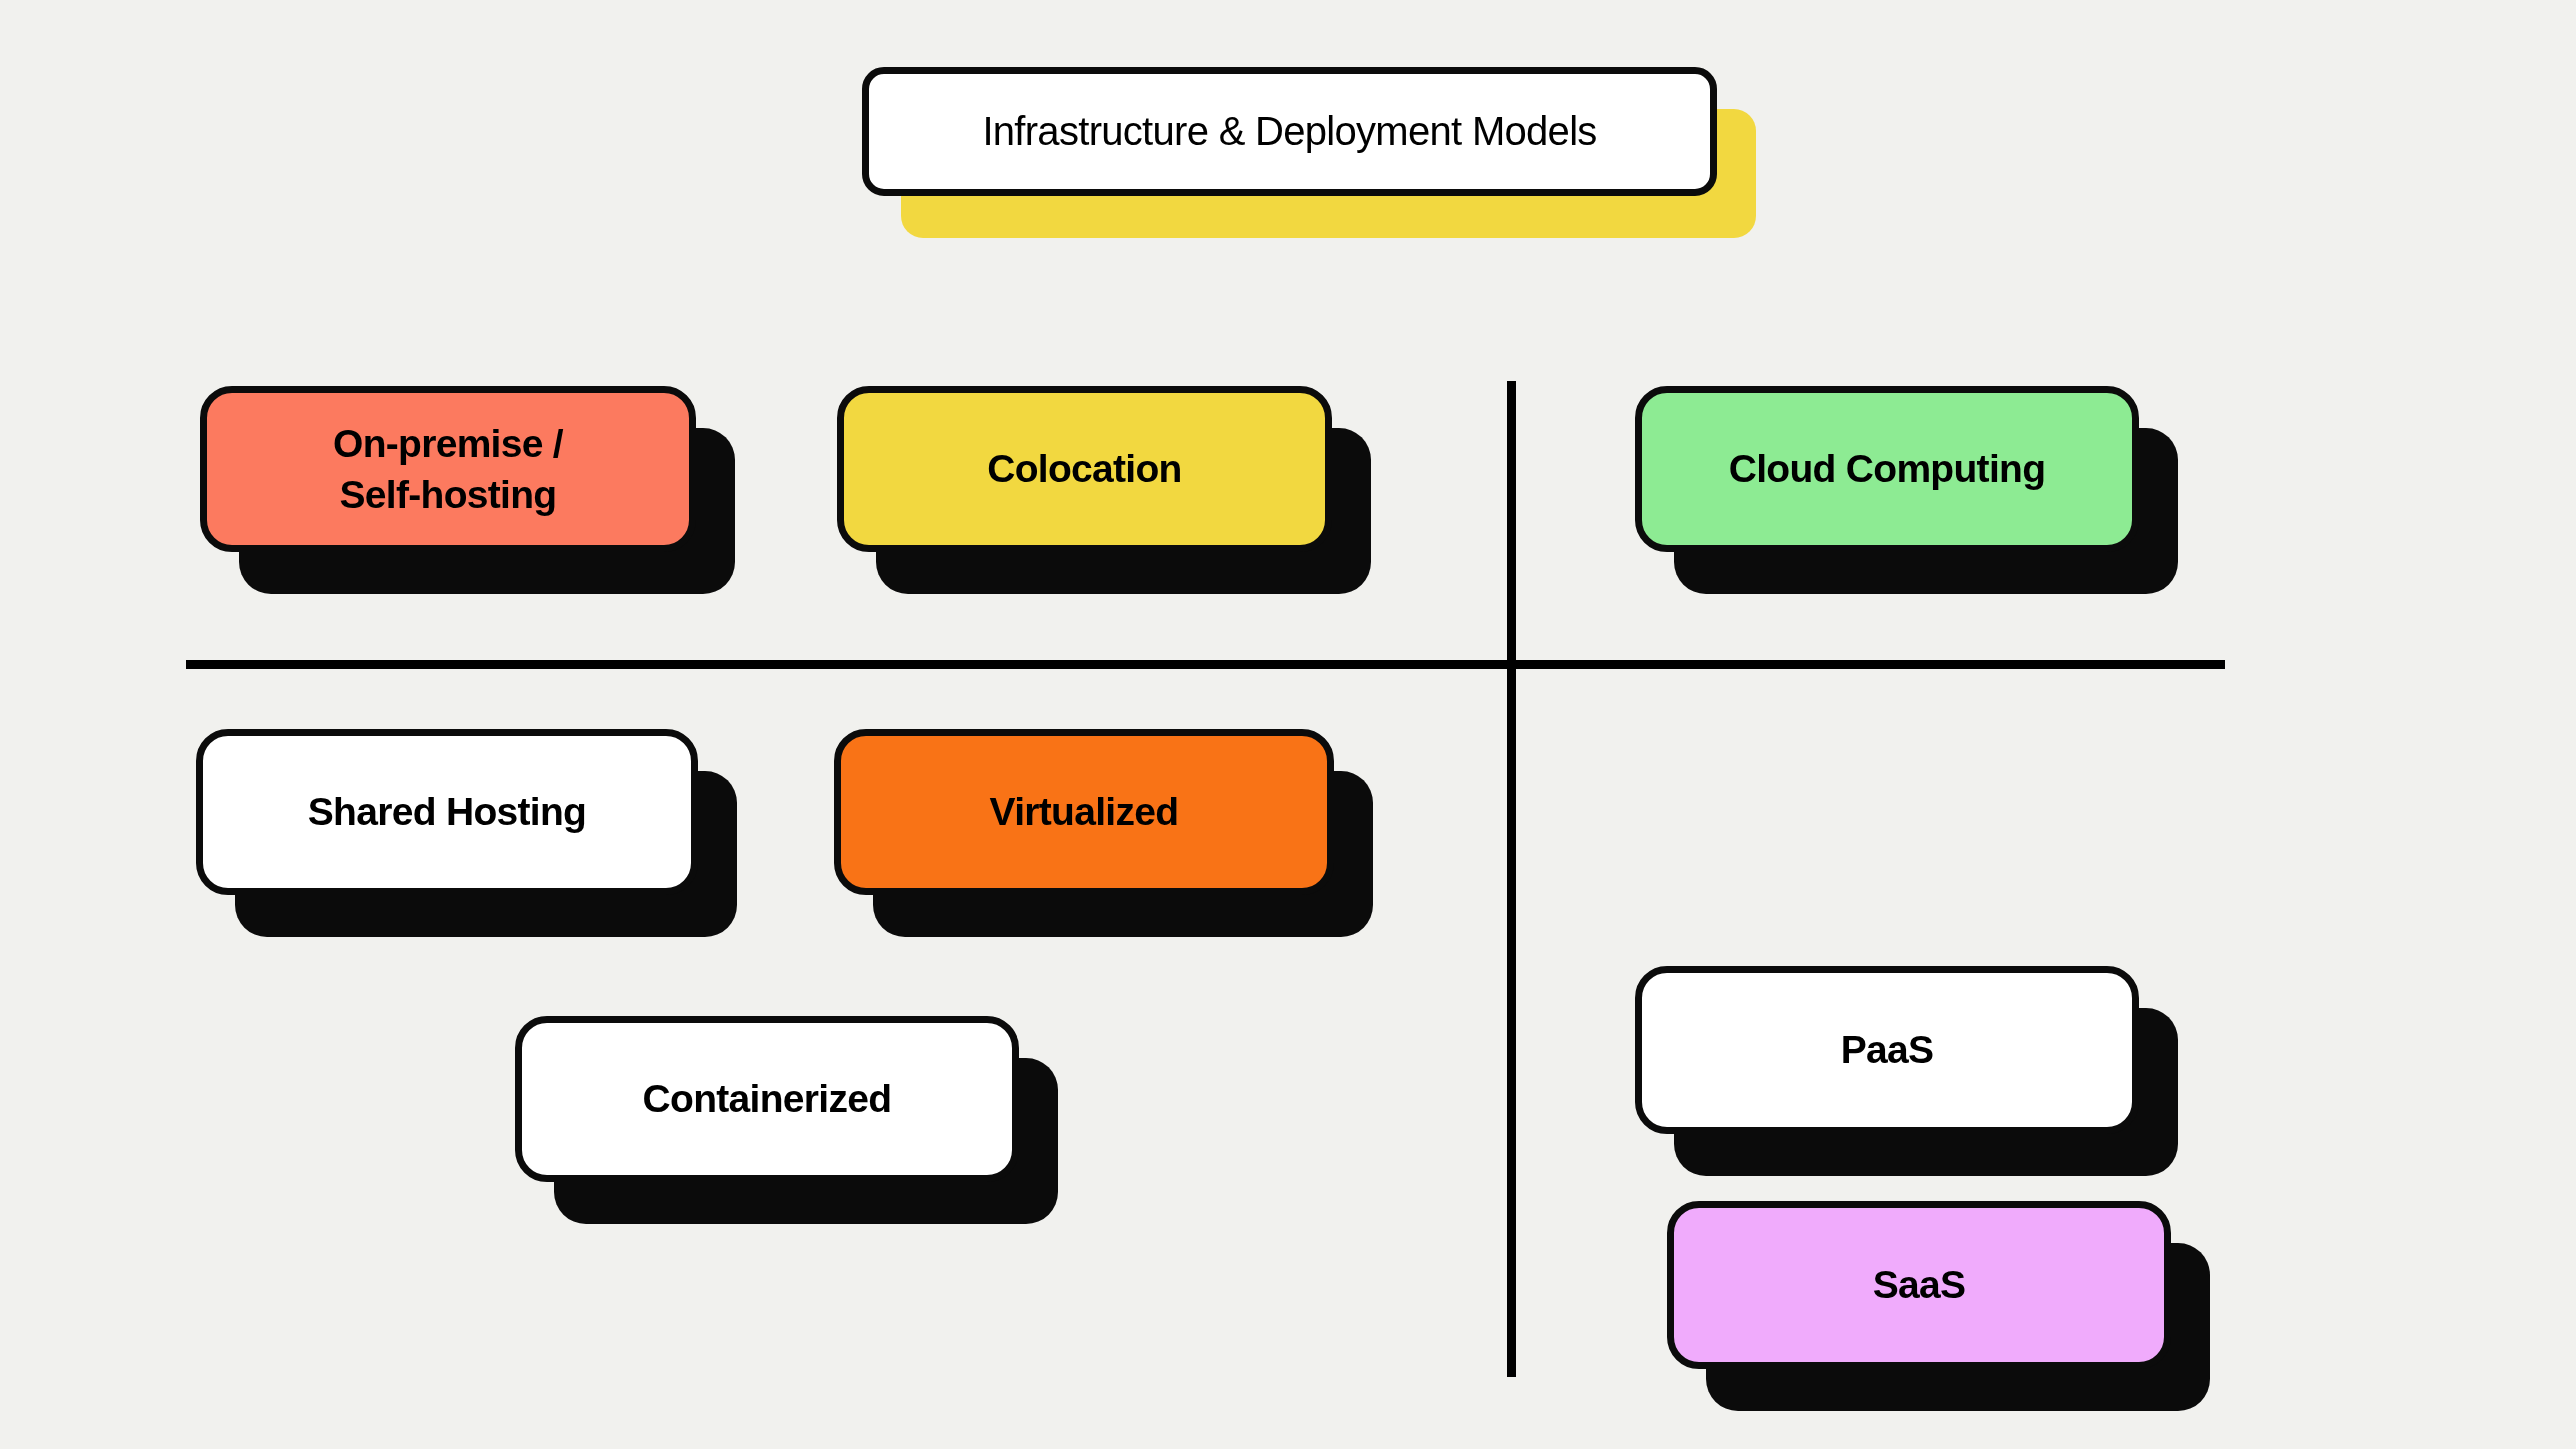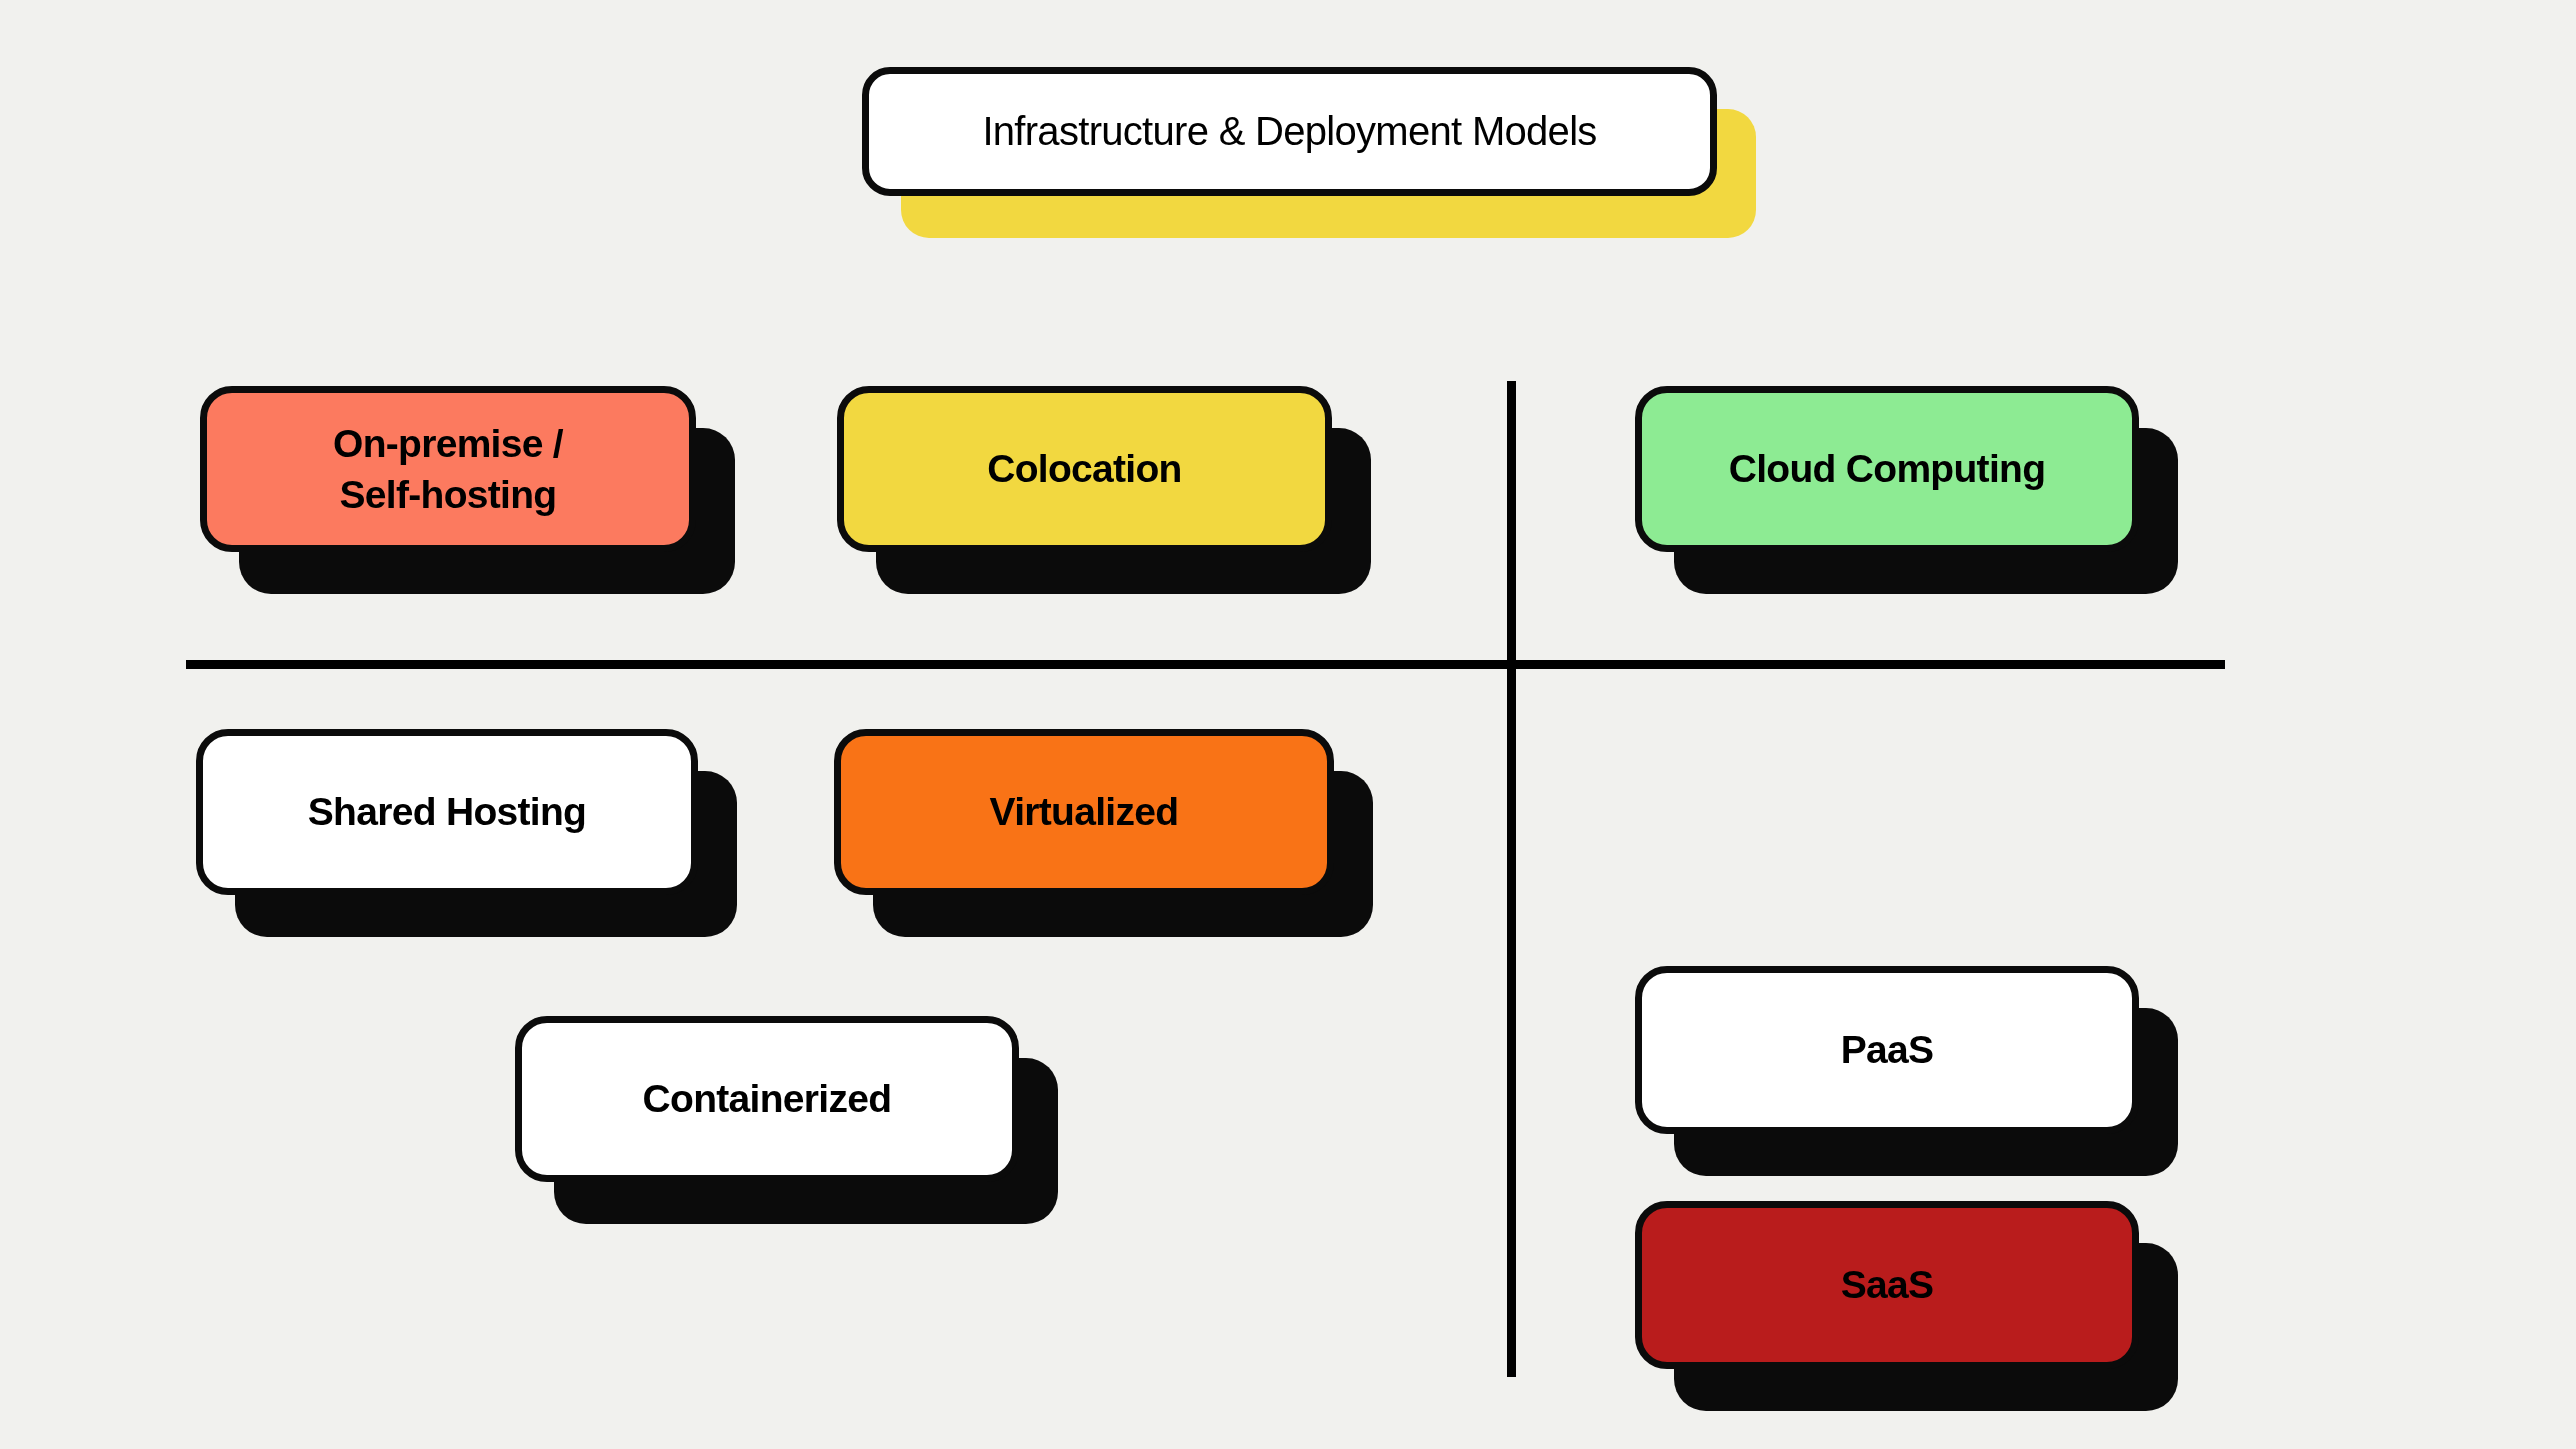--- a/index.html
+++ b/index.html
@@ -66,21 +66,21 @@
     background: #000000;
   }
   .divider-h { left: 186px;  top: 660px; width: 2039px; height: 8.7px; }
   .divider-v { left: 1507px; top: 381px; width: 8.7px;   height: 996px; }
 </style>
 </head>
 <body>
 
 <div class="canvas" style="background-color: rgb(241, 241, 238);">
 
-  <div class="card title-card" style="background-color: rgb(255, 255, 255); --shadow-color: #F2D840;">
+  <div class="card title-card" style="background-color: rgb(255, 255, 255); border-radius: 22px; --shadow-color: #F2D840;">
     <span class="label">Infrastructure &amp; Deployment Models</span>
   </div>
 
   <div class="divider divider-h" style="background-color: rgb(0, 0, 0);"></div>
   <div class="divider divider-v" style="background-color: rgb(0, 0, 0);"></div>
 
   <div class="card pos-onprem" style="background-color: rgb(252, 122, 95); --shadow-color: #0B0B0B;">
     <span class="label">On-premise /
 Self-hosting</span>
   </div>
@@ -103,18 +103,18 @@
 
 
   <div class="card pos-container" style="background-color: rgb(255, 255, 255); --shadow-color: #0B0B0B;">
     <span class="label">Containerized</span>
   </div>
 
   <div class="card pos-paas" style="background-color: rgb(255, 255, 255); --shadow-color: #0B0B0B;">
     <span class="label">PaaS</span>
   </div>
 
-  <div class="card pos-saas" style="background-color: #b91c1c; --shadow-color: #0B0B0B;">
+  <div class="card pos-saas" style="background-color: #f0abfc; margin-left: 32px; --shadow-color: #0B0B0B;">
     <span class="label">SaaS</span>
   </div>
 
 </div>
 
 
 </body></html>

